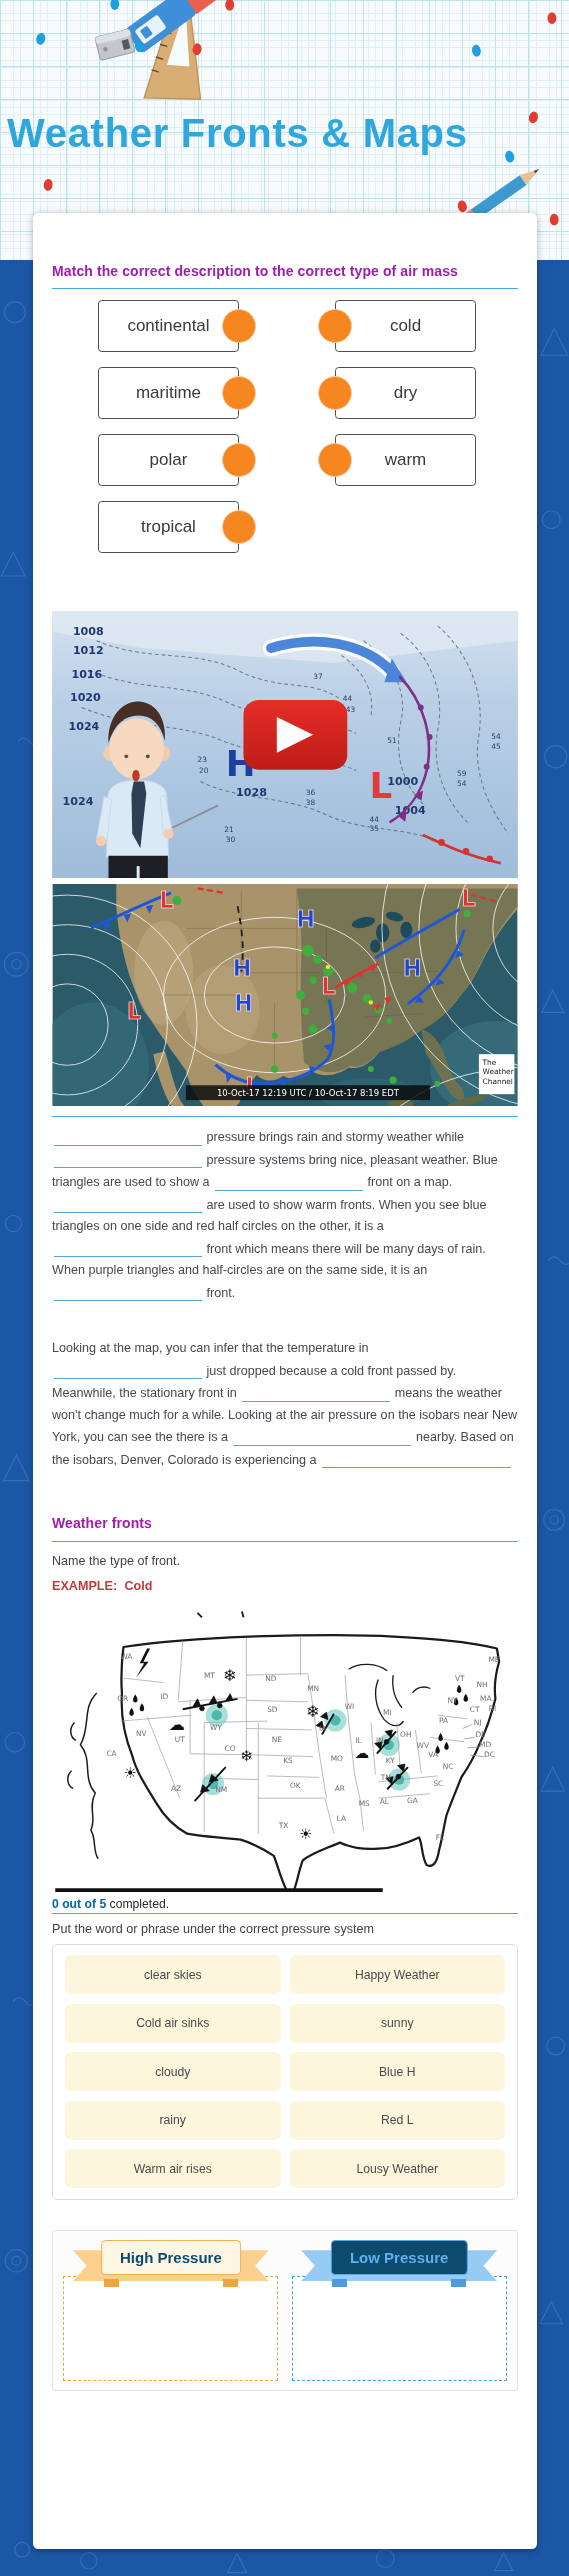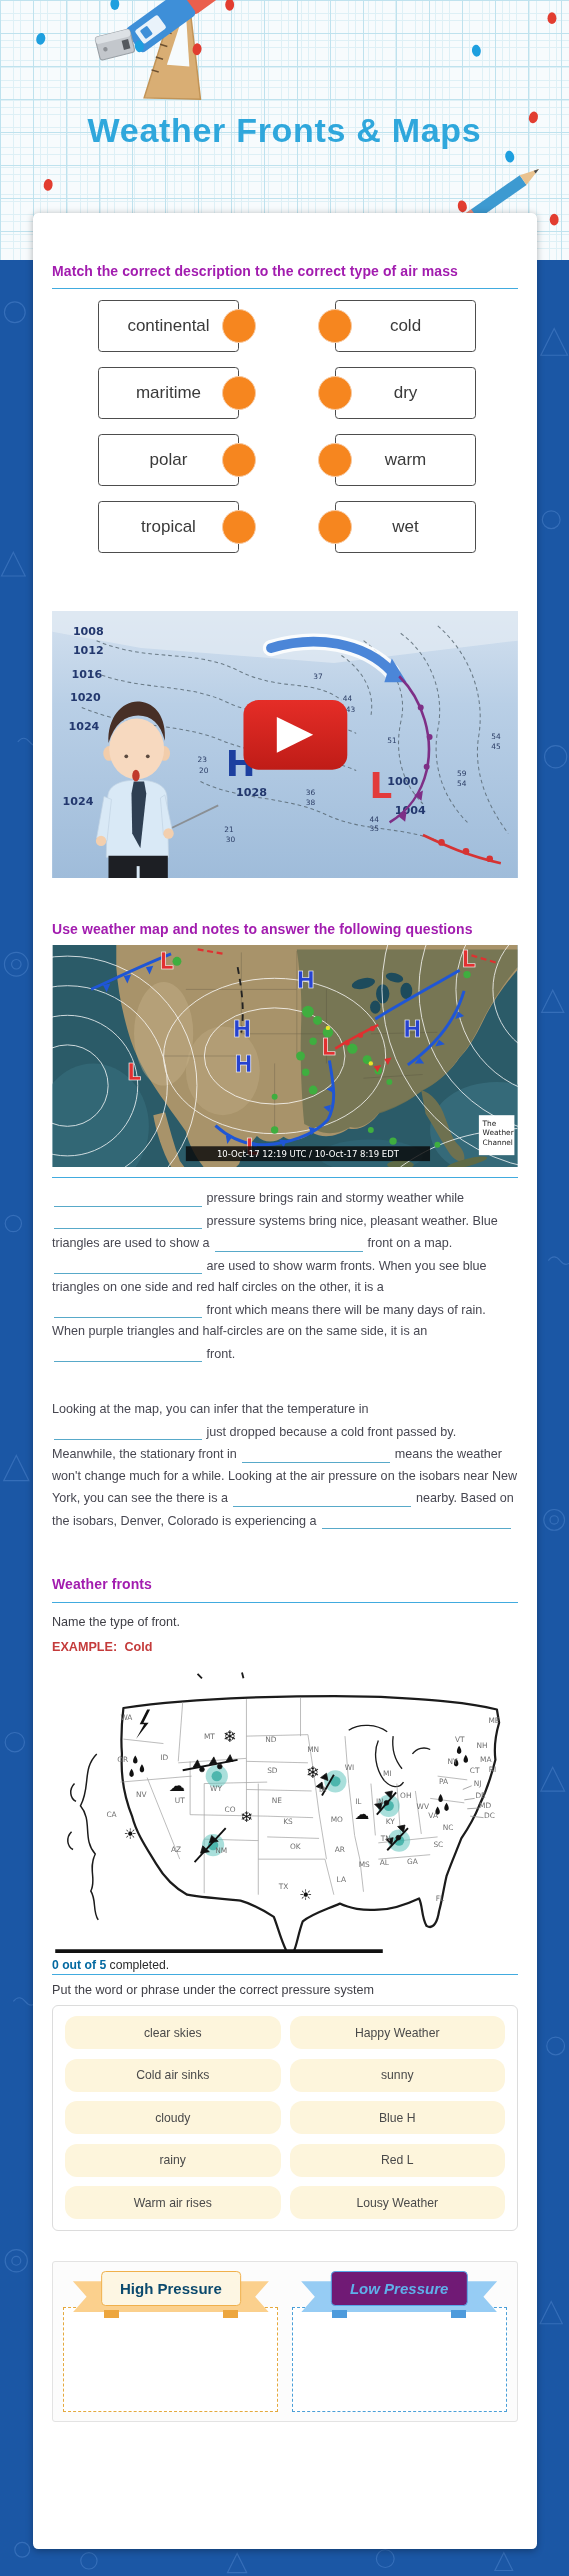--- a/index.html
+++ b/index.html
@@ -14,21 +14,21 @@
     background-color:#f7fbfd;
     background-image:
       repeating-linear-gradient(#bfe2ee 0 0.7px, transparent 0.7px 33px),
       repeating-linear-gradient(90deg, #bfe2ee 0 0.7px, transparent 0.7px 33px),
       repeating-linear-gradient(#def0f6 0 0.7px, transparent 0.7px 6.7px),
       repeating-linear-gradient(90deg, #def0f6 0 0.7px, transparent 0.7px 6.7px);
   }
   .band-deco { position:absolute; left:0; top:0; }
   .page-title {
     position:absolute; top:111px; left:0; width:100%;
-    text-align:center; font-size:34px; font-weight:bold; color:#2fa7dc; letter-spacing:0.7px;
+    font-size:40px; font-weight:bold; color:#2fa7dc; letter-spacing:0.7px;padding-left:7px;
   }
 
   
   .card {
     position:absolute; left:33px; top:213px; width:504px; height:2336px;
     background:#ffffff; border-radius:5.2px; box-shadow:0 1.5px 7.4px rgba(0,0,0,.3);
     padding:49px 19px 9.6px 19px; overflow:hidden;
   }
   .sec-h {
     font-size:14px; font-weight:bold; color:#a21caf; letter-spacing:0.1px; line-height:19px; margin:0 0 7.4px 0;
@@ -76,21 +76,21 @@
 
   .sec-h.mt4 { margin-top:58px; }
   .rule.tight { margin-bottom:6px; }
 
   
   .tiles-wrap {
     margin-top:6px; width:466px; background:#fff; border:0.7px solid #dcdcdc; border-radius:6px;
     padding:10.4px 12px; display:grid; grid-template-columns:1fr 1fr; gap:9.6px 9px;
   }
   .tile {
-    height:33px; background:#fdf5dc; border-radius:12px;
+    height:39px; background:#fdf5dc; border-radius:6px;
     display:flex; align-items:center; justify-content:center;
     font-size:12.2px; color:#4a4a4a; cursor:grab;
   }
 
   
   .zones {
     margin-top:30px; width:466px; background:#fcfcfc; border:0.7px solid #e3e3e3; border-radius:3px;
     padding:9px 10.4px; display:flex; gap:13.3px;
   }
   .zone { position:relative; flex:1; }
@@ -105,21 +105,21 @@
   .fold { position:absolute; top:39px; width:15px; height:8.2px; }
   .fold.l { left:31px; } .fold.r { right:31px; }
   .ribbon.high .fold { background:#eda63e; }
   .ribbon.low  .fold { background:#4e9bdc; }
   .ribbon-label {
     position:absolute; left:50%; transform:translateX(-50%); top:0;
     padding:8.2px 18px; white-space:nowrap; border-radius:4.4px;
     font-size:15px; font-weight:bold;
   }
   .ribbon.high .ribbon-label { background:#fdf6e3; border:1.5px solid #f0b04c; color:#0c4a6e; }
-  .ribbon.low  .ribbon-label { background:#701a75; border:1.5px solid #58a8e8; color:#5fb0ea;font-style:italic; }
+  .ribbon.low  .ribbon-label { background:#0c4a6e; border:1.5px solid #58a8e8; color:#5fb0ea; }
 
   svg text { font-family:"DejaVu Sans","Liberation Sans",sans-serif; }
 </style>
 </head>
 <body>
 
 <div class="stage">
 
   <svg class="bg-doodles" width="569" height="2576" id="doodle-layer" viewBox="0 0 768 3474">
       <circle cx="20" cy="420" r="14" fill="none" stroke="#4f86cd" stroke-width="1.6" opacity="0.5"></circle>
@@ -251,24 +251,20 @@
             <span class="connector left"></span>
             <span>warm</span>
           </div>
         </div>
         <div class="match-row">
           <div class="match-box">
             <span>tropical</span>
             <span class="connector right"></span>
           </div>
           <div class="match-spacer"></div>
-          <div class="match-box">
-            <span class="connector left"></span>
-            <span>wet</span>
-          </div>
         </div>
       </div>
 
     <div class="video-wrap">
       <svg width="466" height="267" viewBox="0 0 628 360">
         <defs>
           <linearGradient id="vbg" x1="0" y1="0" x2="0" y2="1">
             <stop offset="0" stop-color="#d4e1ef"></stop>
               <stop offset="0.35" stop-color="#b9cfe6"></stop>
               <stop offset="1" stop-color="#9fbcda"></stop>
@@ -363,21 +359,20 @@
           <ellipse cx="113" cy="222" rx="5" ry="8" fill="#c0392b"></ellipse>
         </g>
 
         <g style="cursor:pointer">
           <rect x="258" y="120" width="140" height="94" rx="20" fill="url(#pb)"></rect>
           <polygon points="303,143 303,191 352,167" fill="#ffffff"></polygon>
         </g>
       </svg>
     </div>
 
-    <h2 class="sec-h mt2">Use weather map and notes to answer the following questions</h2>
     <div class="map1-wrap">
       <svg width="466" height="222" viewBox="0 0 628 300">
         <rect width="628" height="300" fill="#2b5b68"></rect>
         <ellipse cx="600" cy="250" rx="90" ry="65" fill="#3f7a8a" opacity="0.5"></ellipse>
         <ellipse cx="55" cy="245" rx="75" ry="85" fill="#3f7a8a" opacity="0.4"></ellipse>
         <ellipse cx="430" cy="285" rx="70" ry="22" fill="#2f6575" opacity="0.8"></ellipse>
 
         <path d="M86,0 L628,0 L628,34 C612,52 598,72 586,94 C576,114 566,136 550,152 C538,170 520,186 500,196 C482,210 462,220 442,226 C432,240 416,252 400,248 C386,258 366,263 350,253 C340,263 324,267 312,259 C300,268 286,268 276,258 C266,270 256,282 252,296 L248,300 L204,300 C193,286 184,270 180,252 C172,240 162,228 153,214 C136,190 116,160 106,130 C96,100 88,62 86,30 Z" fill="#a8936a"></path>
         <path d="M152,226 C158,248 164,270 172,292 L178,300 L160,300 C148,278 140,252 136,230 Z" fill="#a8936a"></path>
         <path d="M330,6 L628,6 L628,30 C610,52 596,74 584,96 C574,116 564,138 548,154 C536,172 518,188 498,198 C480,212 460,222 440,228 C430,240 416,250 402,246 C390,254 372,258 356,250 L340,242 C336,200 334,150 336,100 C337,60 333,30 330,6 Z" fill="#6e7150" opacity="0.85"></path>

